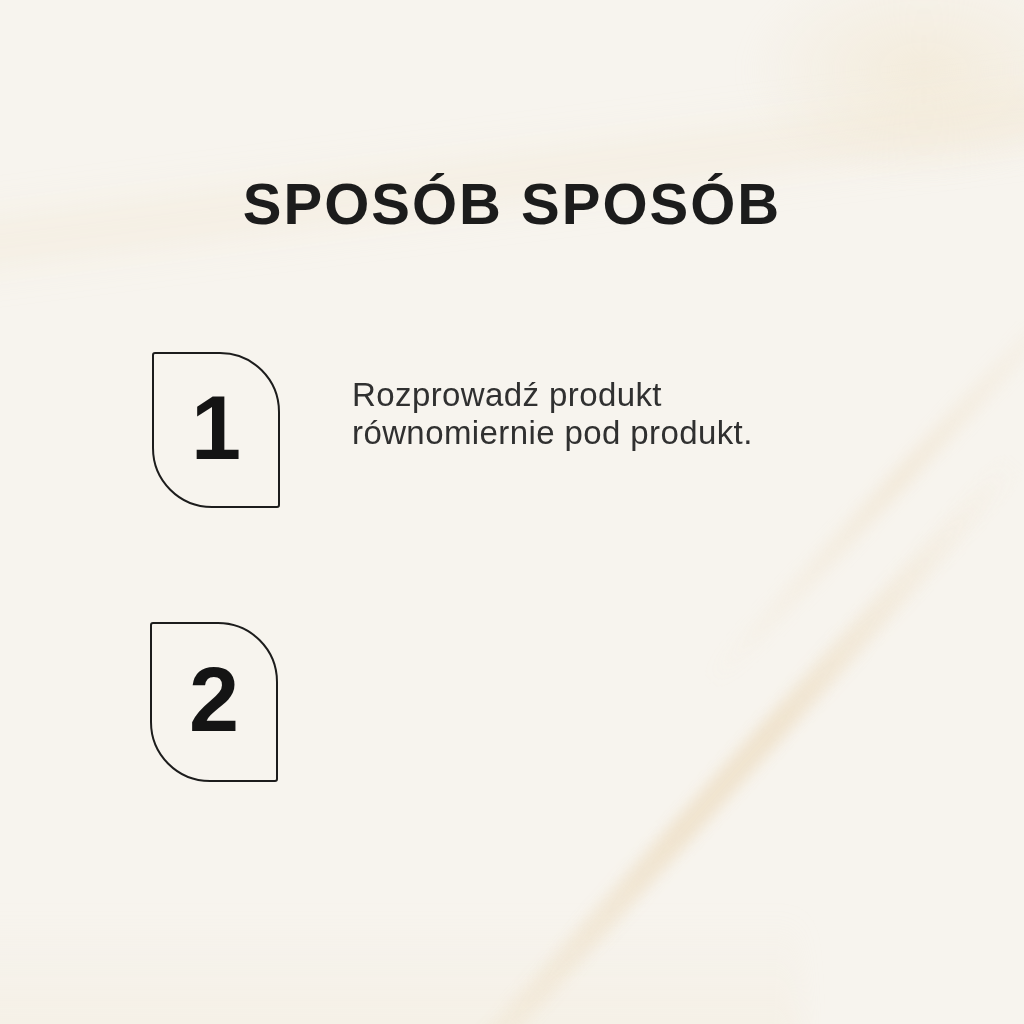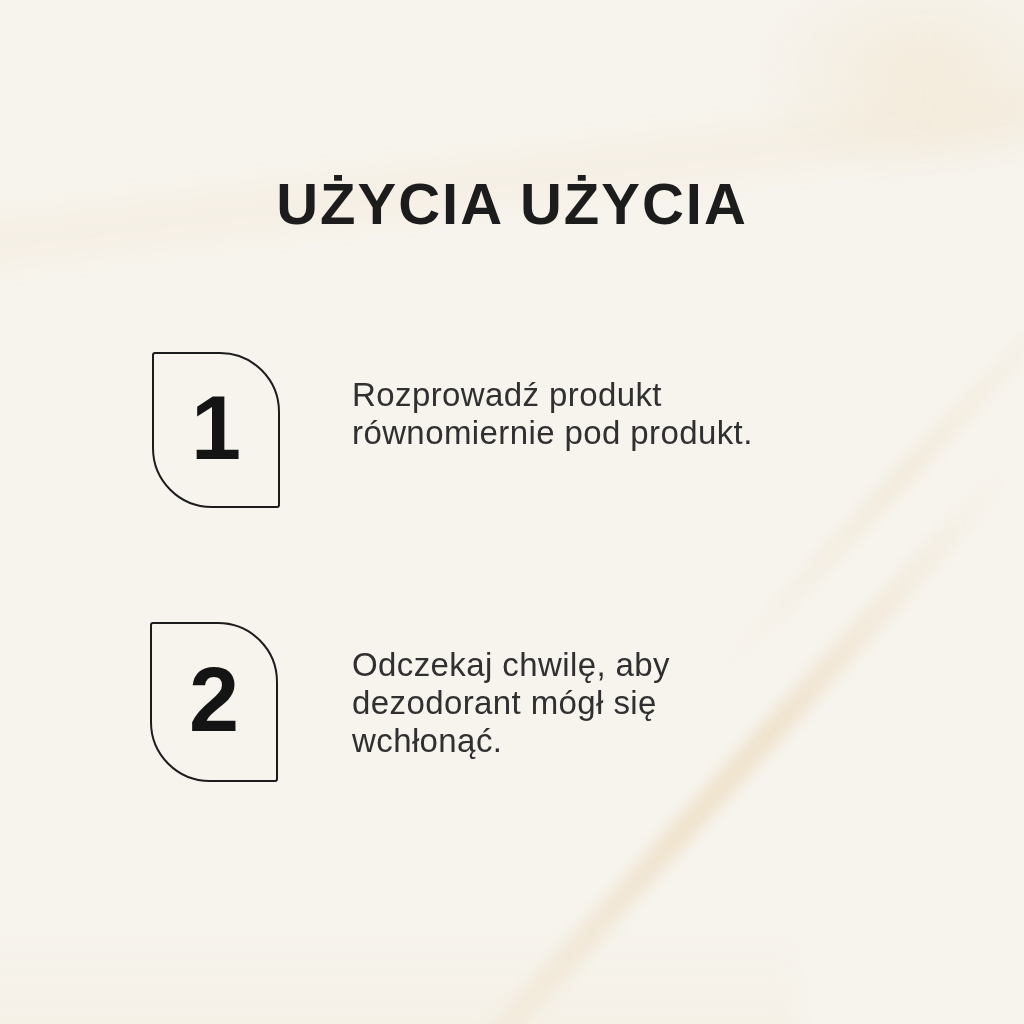--- a/index.html
+++ b/index.html
@@ -108,25 +108,24 @@
 <body>
 
 <div id="canvas">
 
   <div class="texture wash-top"></div>
   <div class="texture wash-corner"></div>
   <div class="texture wash-bottom"></div>
   <div class="texture vein-upper"></div>
   <div class="texture vein-main"></div>
 
-  <h1 class="title">UŻYCIA UŻYCIA</h1>
+  <h1 class="title">SPOSÓB SPOSÓB</h1>
 
   <div class="leaf s1">
     <span class="num">1</span>
   </div>
   <p class="step-text s1">Rozprowadź produkt równomiernie pod produkt.</p>
 
   <div class="leaf s2">
     <span class="num">2</span>
   </div>
-  <p class="step-text s2">Odczekaj chwilę, aby dezodorant mógł się wchłonąć.</p>
 
 </div>
 
 </body></html>

